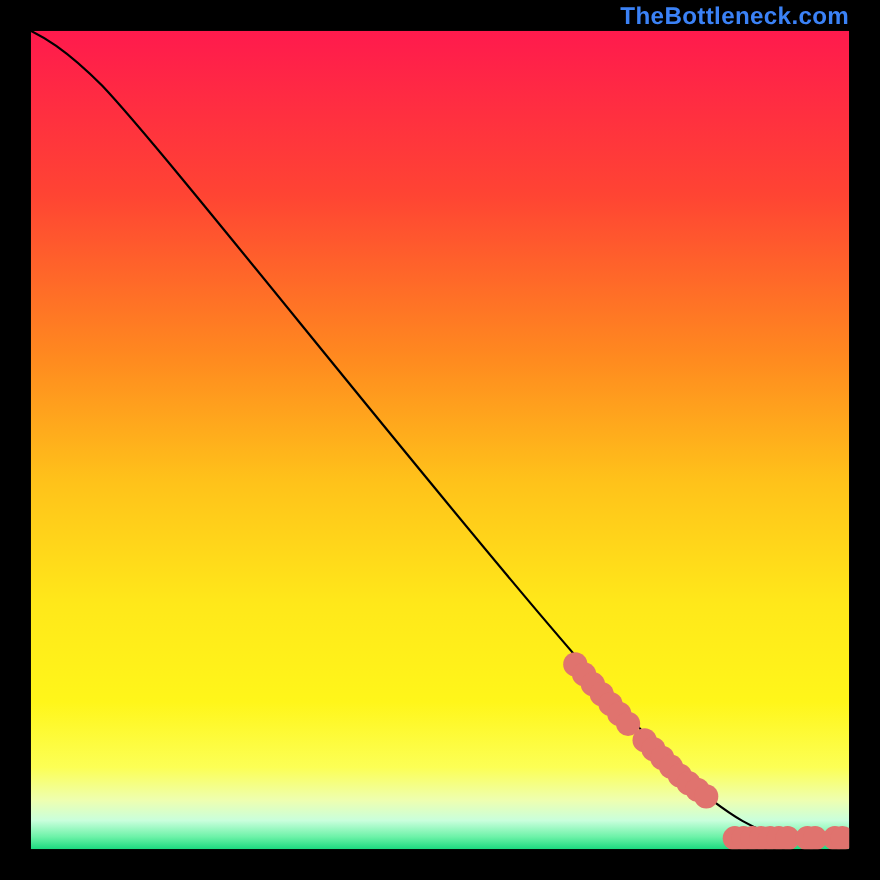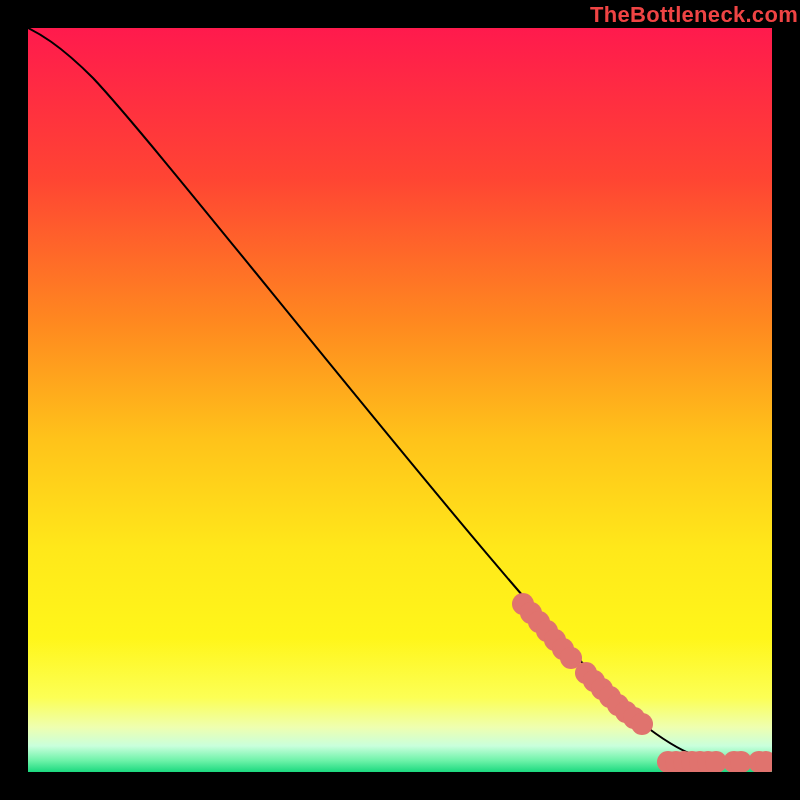--- a/index.html
+++ b/index.html
@@ -6,25 +6,25 @@
   html, body { width: 800px; height: 800px; background: #000; overflow: hidden; }
   .frame {
     position: absolute;
     left: 0; top: 0;
     width: 800px; height: 800px;
     background: #000;
   }
   .attrib {
     position: absolute;
     top: 2px;
-    right: 2px;
+    right: 28px;
     font-family: Arial, Helvetica, sans-serif;
     font-size: 22px;
     font-weight: 600;
-    color: #ef4444;
+    color: #3b82f6;
     letter-spacing: 0.3px;
     margin-left: 12px;
   }
   .plot-wrap {
     position: absolute;
     left: 28px;
     top: 28px;
     width: 744px;
     height: 744px;
   }

